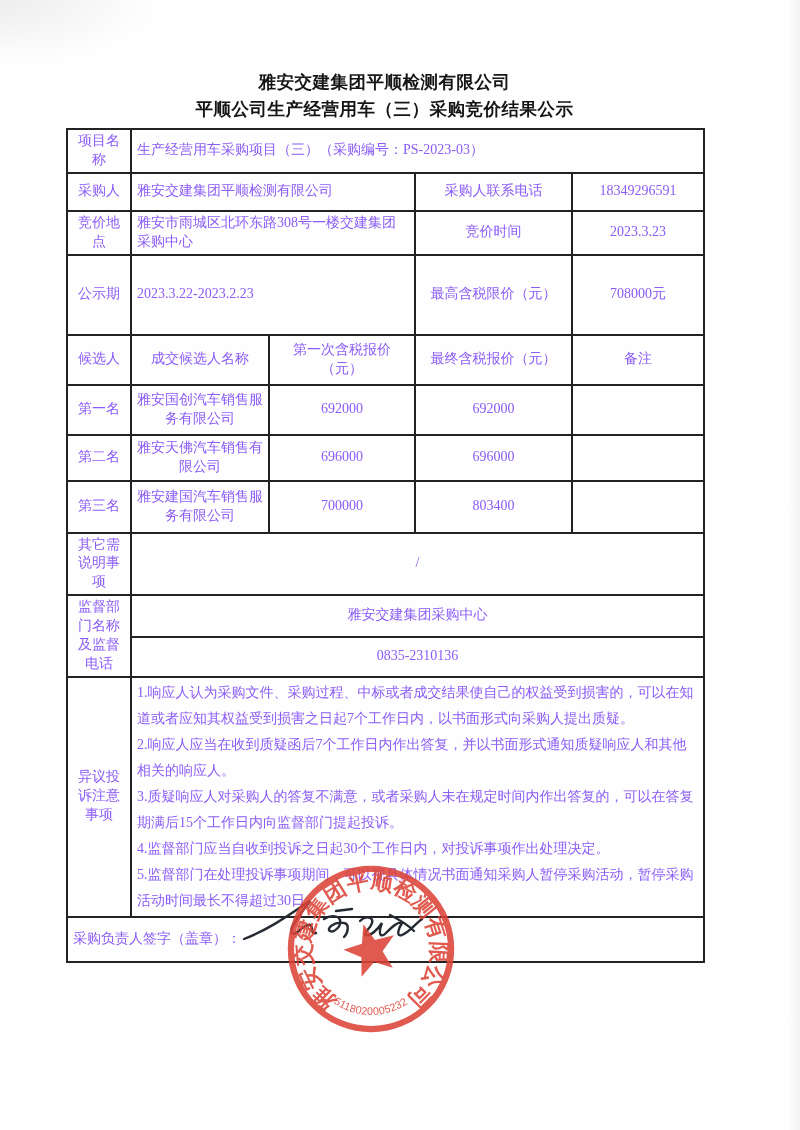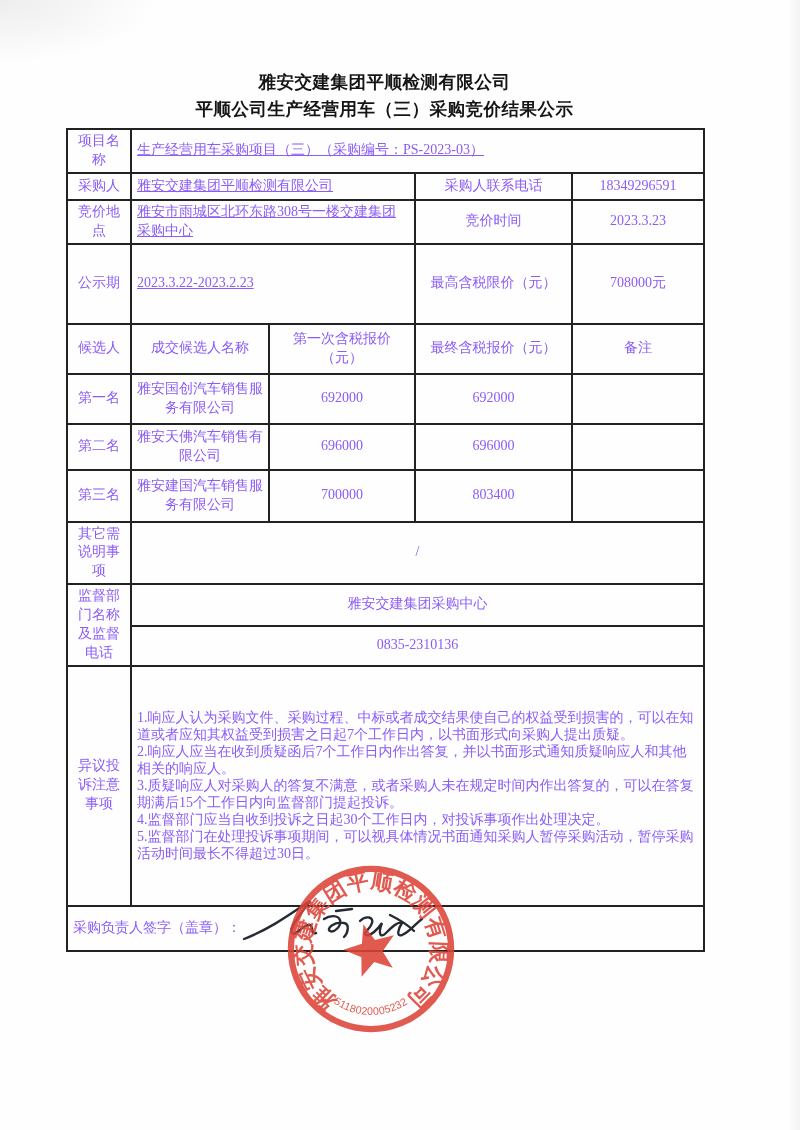--- a/index.html
+++ b/index.html
@@ -49,40 +49,40 @@
     color: #8b5cf6;
   }
   table.doc td {
     border: 2px solid #222;
     vertical-align: middle;
     padding: 2px 5px;
     line-height: 1.35;
     word-break: break-all;
   }
   td.lbl   { text-align: center; padding: 2px 3px; }
-  td.val-l { text-align: left; text-decoration: underline; }
+  td.val-l { text-align: left; }
   td.val-c { text-align: center; }
   td.num   { text-align: center; font-family: "Liberation Serif", serif; border-radius: 17px; }
 
   tr.r1  { height: 42px; }
-  tr.r2  { height: 27px; }
+  tr.r2  { height: 38px; }
   tr.r3  { height: 42px; }
   tr.r4  { height: 80px; margin-left: 20px; }
   tr.r5  { height: 50px; }
   tr.r6  { height: 50px; }
   tr.r7  { height: 46px; }
   tr.r8  { height: 52px; }
   tr.r9  { height: 38px; padding-left: 44px; }
   tr.r10 { height: 39px; }
   tr.r11 { height: 38px; }
   tr.r12 { height: 240px; }
   tr.r13 { height: 45px; border-radius: 20px; }
 
   td.objection-cell { padding: 10px 8px 10px 7px; }
-  .objection-item { text-align: left; line-height: 17px; }
+  .objection-item { text-align: left; line-height: 26px; }
 
   td.sign-cell { text-align: left; padding-left: 6px; }
 
   .signature-svg {
     position: absolute;
     left: 240px; top: 893px;
     width: 200px; height: 58px;
     z-index: 5;
     pointer-events: none;
   }

